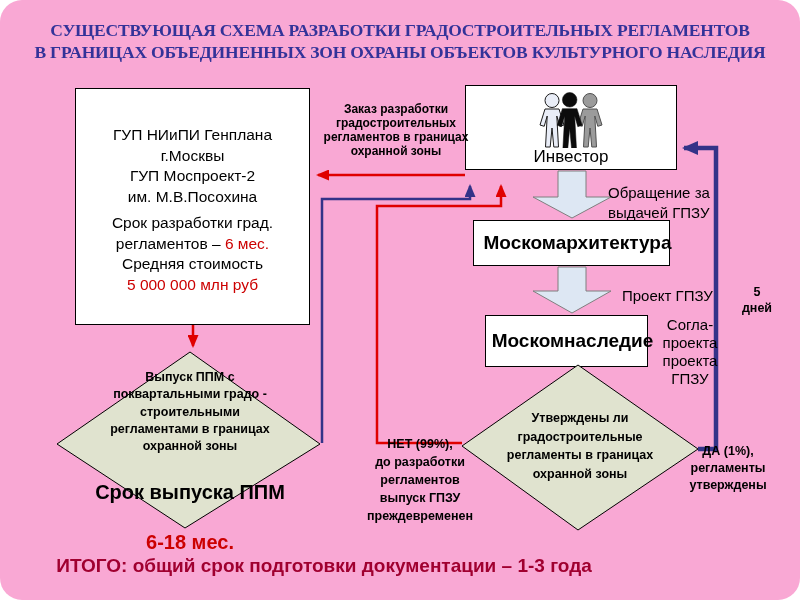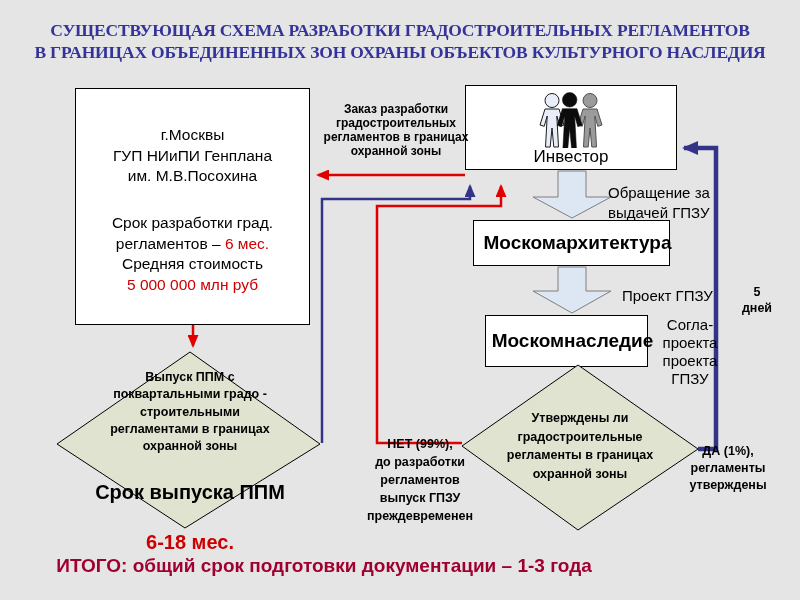--- a/index.html
+++ b/index.html
@@ -1,17 +1,17 @@
 <!DOCTYPE html>
 <html><head>
 <meta charset="utf-8">
 <style>
   html,body{margin:0;padding:0;background:#fff;}
-  .slide{position:relative;width:800px;height:600px;background:#e5e5e5;overflow:hidden;
-         font-family:"Liberation Sans",sans-serif;}
+  .slide{position:relative;width:800px;height:600px;background:#f9a8d4;overflow:hidden;
+         font-family:"Liberation Sans",sans-serif;border-radius:22px;}
   .title{position:absolute;left:0;top:20px;width:800px;text-align:center;
          font-family:"Liberation Serif",serif;font-weight:bold;font-size:17.5px;
          line-height:21.5px;color:#333399;letter-spacing:-0.2px;}
   .box{position:absolute;background:#ffffff;border:1.5px solid #000;box-sizing:border-box;z-index:1;}
   .agency{display:flex;align-items:center;justify-content:center;
           font-weight:bold;font-size:19px;color:#000;padding-left:12px;}
   .dev-org{position:absolute;left:0;top:36px;width:100%;text-align:center;
            font-size:15.5px;line-height:20.5px;color:#000;}
   .dev-terms{position:absolute;left:0;top:124px;width:100%;text-align:center;
              font-size:15.5px;line-height:20.5px;color:#000;}
@@ -34,22 +34,23 @@
 
 <div class="slide">
 
   <div class="title">
     <div>СУЩЕСТВУЮЩАЯ СХЕМА РАЗРАБОТКИ ГРАДОСТРОИТЕЛЬНЫХ РЕГЛАМЕНТОВ</div>
     <div>В ГРАНИЦАХ ОБЪЕДИНЕННЫХ ЗОН ОХРАНЫ ОБЪЕКТОВ КУЛЬТУРНОГО НАСЛЕДИЯ</div>
   </div>
 
   <div class="box" style="left:75px;top:88px;width:235px;height:237px;">
     <div class="dev-org">
+      <div>ГУП НИиПИ Генплана</div>
       <div>г.Москвы</div>
-      <div>ГУП НИиПИ Генплана</div>
+      <div>ГУП Моспроект-2</div>
       <div>им. М.В.Посохина</div>
     </div>
     <div class="dev-terms">
       <div>Срок разработки град.</div>
       <div><span>регламентов – </span><span class="red">6 мес.</span></div>
       <div>Средняя стоимость</div>
       <div class="red">5 000 000 млн руб</div>
     </div>
   </div>
 

